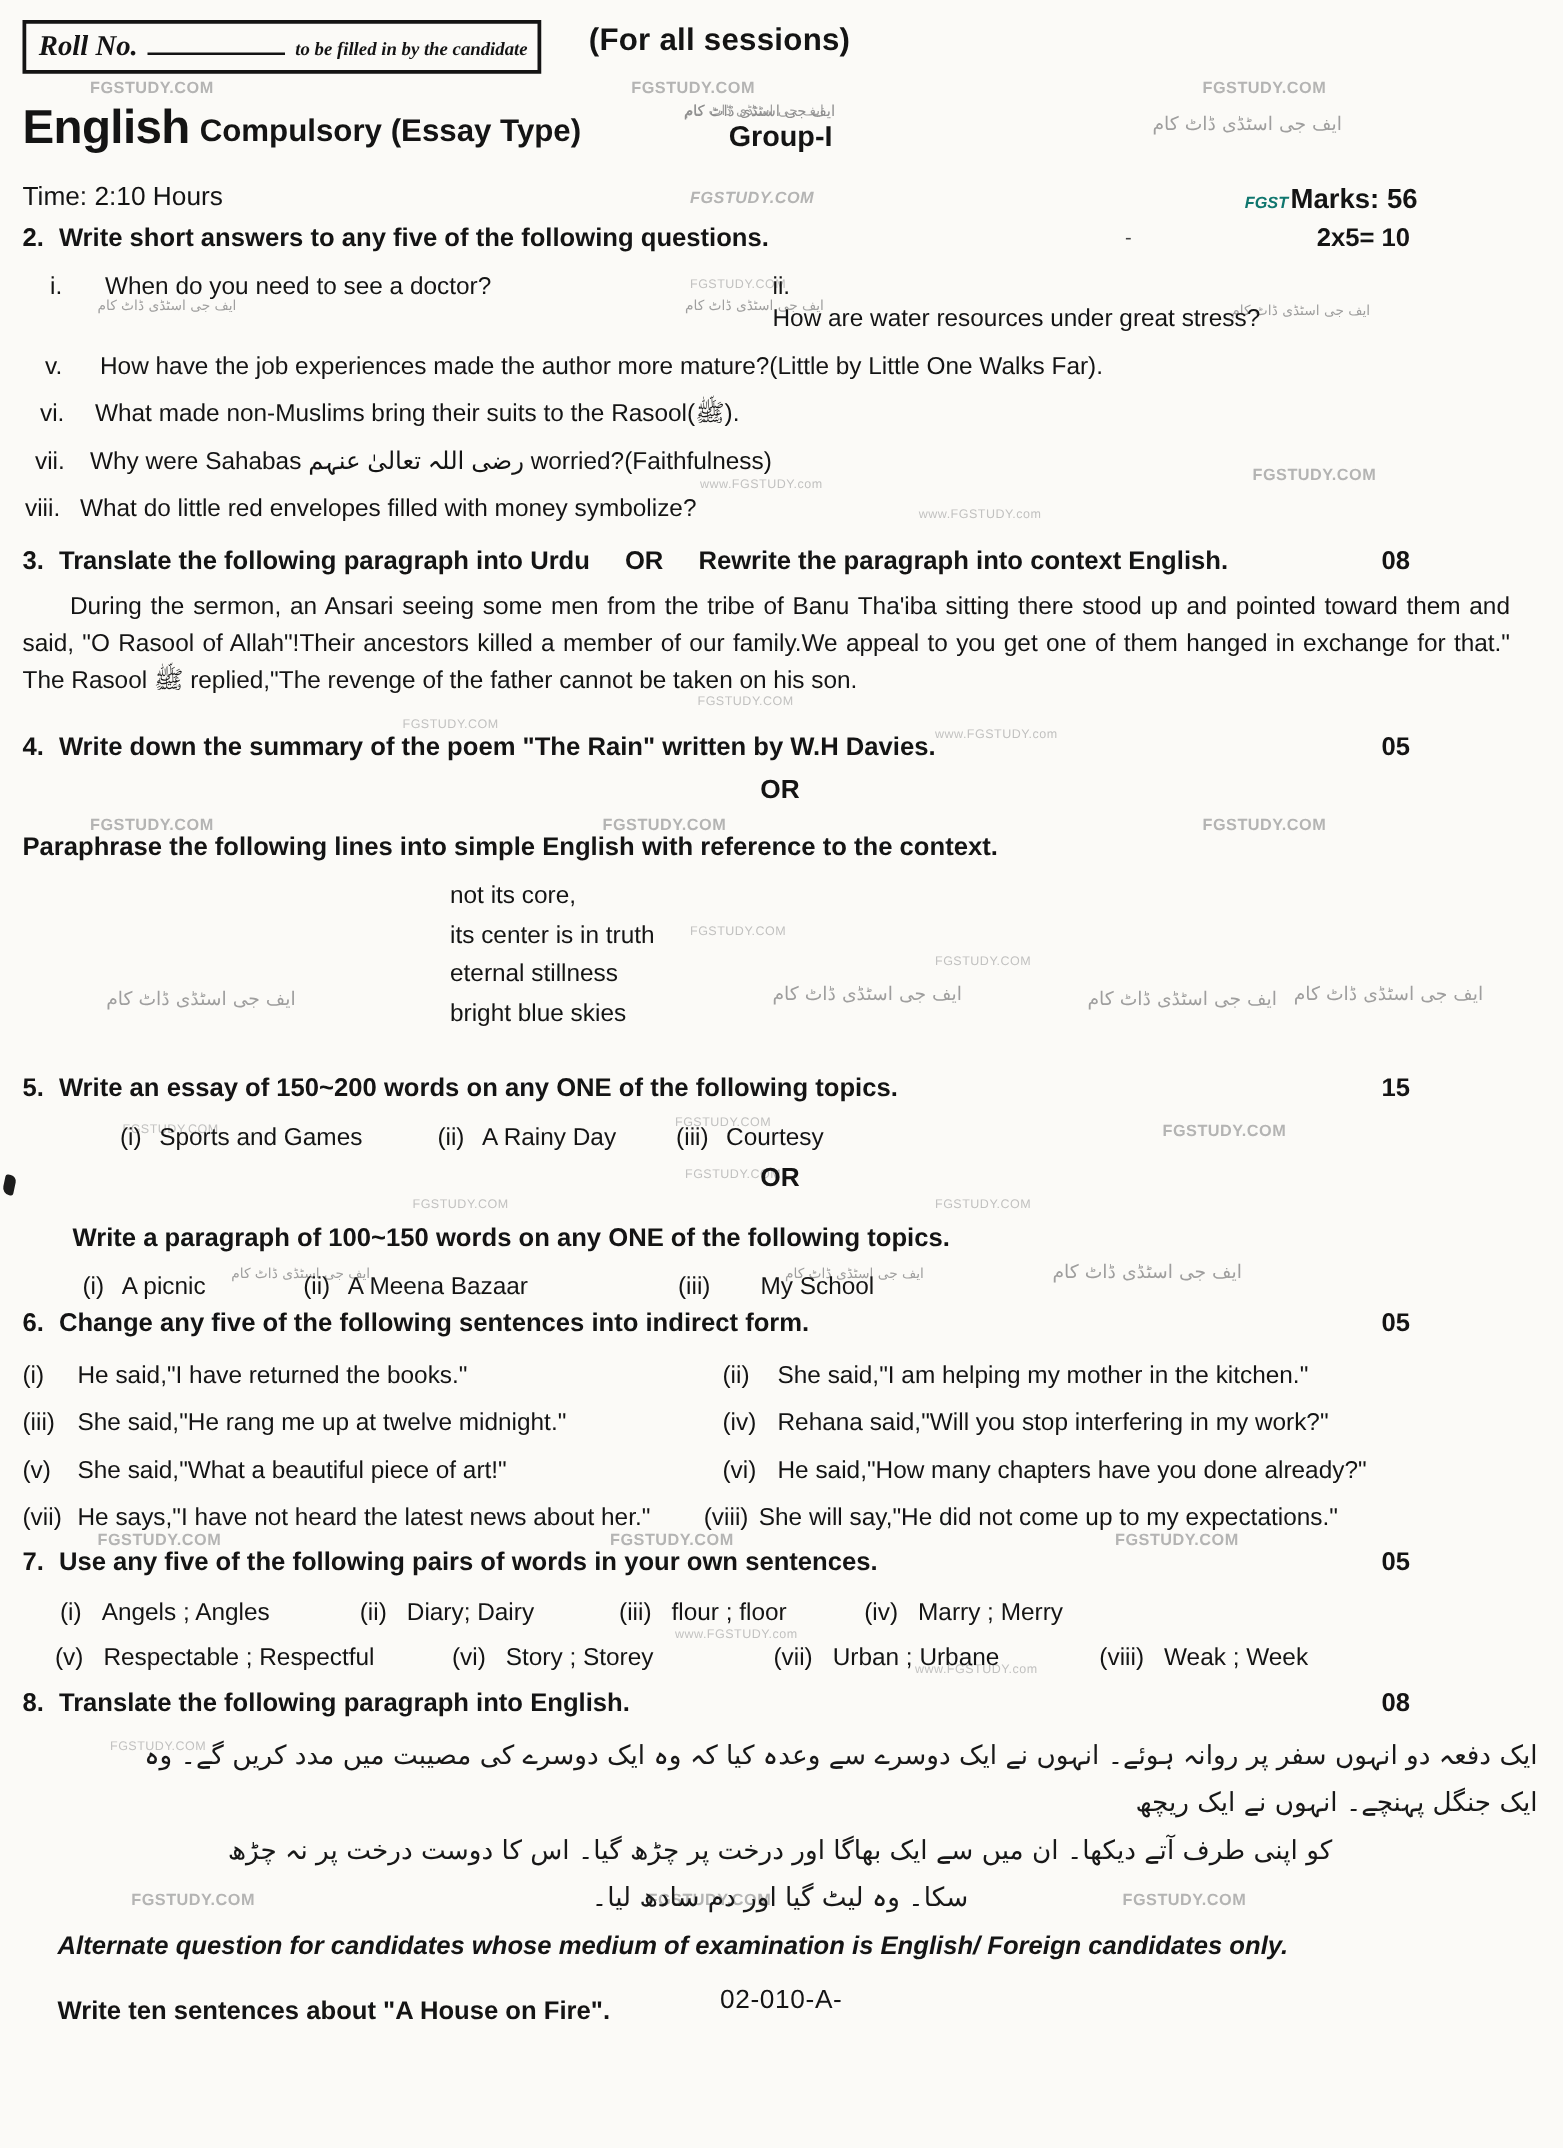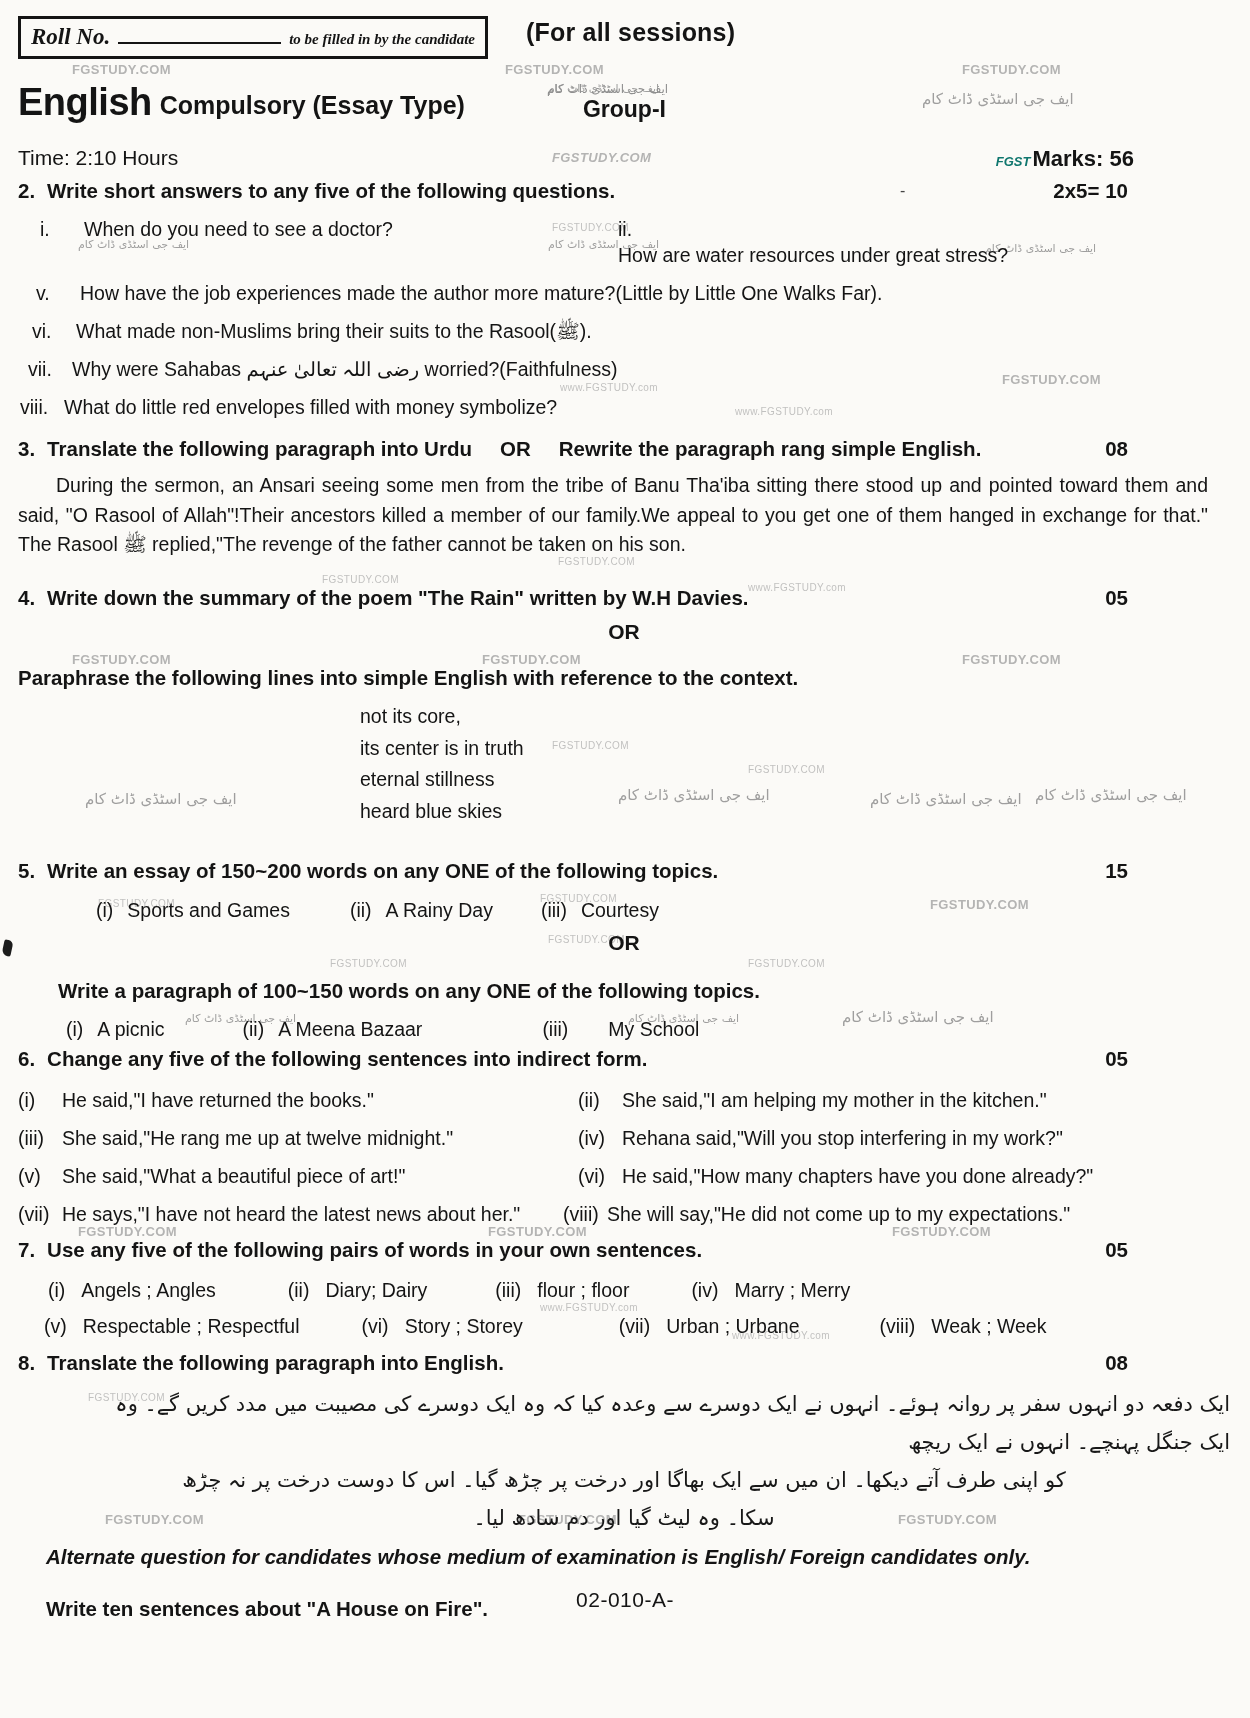--- a/index.html
+++ b/index.html
@@ -20,21 +20,21 @@
   .wm.it { font-style:italic; }
   .wm.ur { font-family:"DejaVu Sans", sans-serif; font-weight:normal; font-size:15px; opacity:.85; color:#8f8f8f; }
   .wm.ur.tiny { font-size:11px; }
 
   .sec { position:absolute; left:18px; width:1212px; }
 
   
   .toprow { display:flex; align-items:flex-start; }
   .rollbox {
     display:flex; align-items:baseline;
-    border:3px solid #141414; padding:5px 10px 6px 10px; width:470px;
+    border:3px solid #141414; padding:5px 10px 6px 10px; width:415px;
     font-family:"Liberation Serif", serif; background:#fbfaf7;
   }
   .roll-label { font-weight:bold; font-style:italic; font-size:23px; white-space:nowrap; }
   .roll-line { flex:1; border-bottom:2px solid #141414; height:16px; margin:0 8px; min-width:110px; }
   .roll-note { font-weight:bold; font-style:italic; font-size:15px; white-space:nowrap; }
   .sessions { font-size:25px; font-weight:800; margin-left:38px; margin-top:2px; letter-spacing:.2px; }
 
   .titlerow { display:flex; align-items:flex-start; }
   .title-en { font-size:38px; font-weight:900; letter-spacing:-.5px; line-height:40px; }
   .title-sub { font-size:25px; font-weight:bold; margin-left:8px; align-self:flex-end; padding-bottom:3px; }
@@ -196,39 +196,39 @@
       <span class="inum">viii.</span>
       <span class="itemtext">What do little red envelopes filled with money symbolize?</span>
     </div>
   </div>
 
   <div class="sec" style="top:436px;">
     <div class="q-header">
       <span class="q-num">3.</span>
       <span>Translate the following paragraph into Urdu</span>
       <span class="q-or-mid">OR</span>
-      <span>Rewrite the paragraph rang simple English.</span>
+      <span>Rewrite the paragraph into context English.</span>
       <span class="q-marks">08</span>
     </div>
     <div class="para">During the sermon, an Ansari seeing some men from the tribe of Banu Tha'iba sitting there stood up and pointed toward them and said, "O Rasool of Allah"!Their ancestors killed a member of our family.We appeal to you get one of them hanged in exchange for that." The Rasool ﷺ replied,"The revenge of the father cannot be taken on his son.</div>
   </div>
 
   <div class="sec" style="top:585px;">
     <div class="q-header">
       <span class="q-num">4.</span>
       <span>Write down the summary of the poem "The Rain" written by W.H Davies.</span>
       <span class="q-marks">05</span>
     </div>
     <div class="or-line">OR</div>
     <div class="alt-head" style="margin-top:22px;">Paraphrase the following lines into simple English with reference to the context.</div>
     <div class="poem">
       <div>not its core,</div>
       <div>its center is in truth</div>
       <div>eternal stillness</div>
-      <div>heard blue skies</div>
+      <div>bright blue skies</div>
     </div>
   </div>
 
   <div class="sec" style="top:858px;">
     <div class="q-header">
       <span class="q-num">5.</span>
       <span>Write an essay of 150~200 words on any ONE of the following topics.</span>
       <span class="q-marks">15</span>
     </div>
     <div class="topics">

